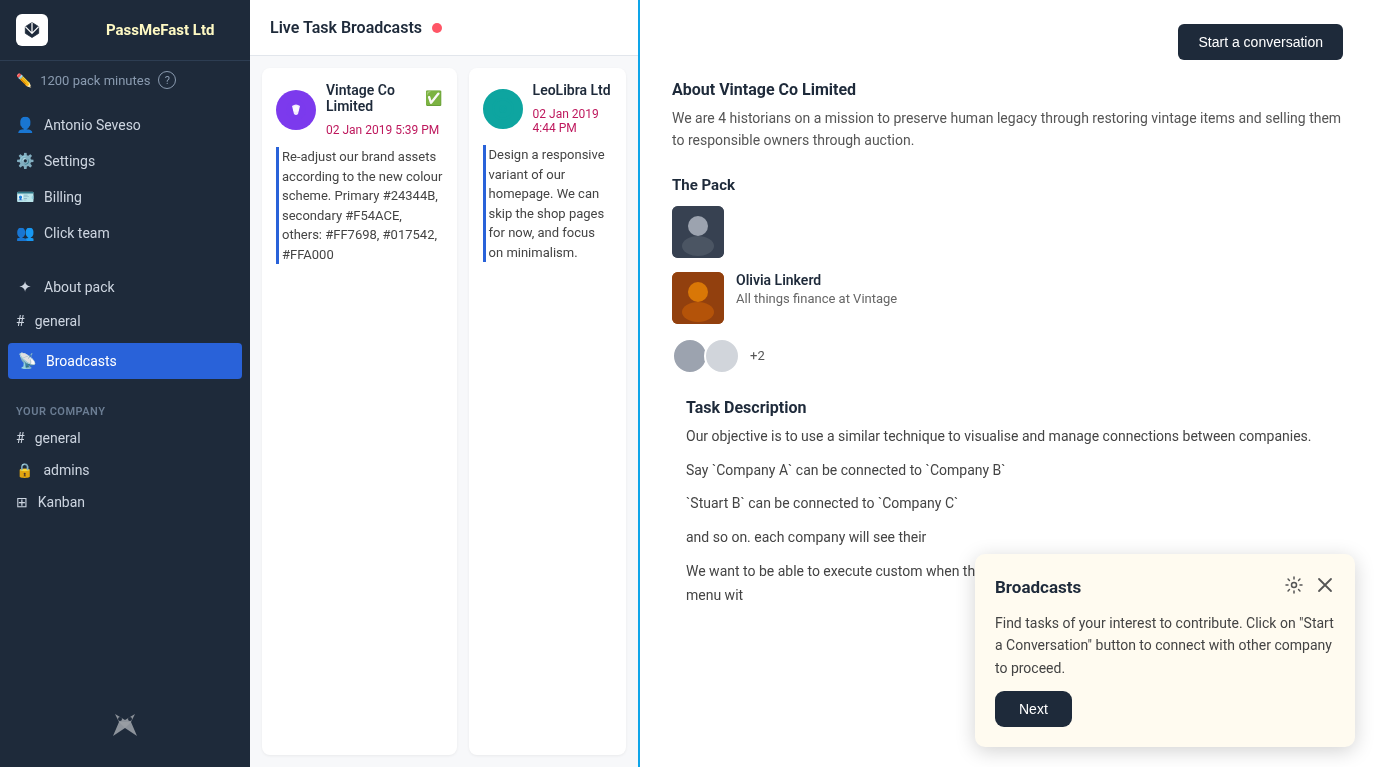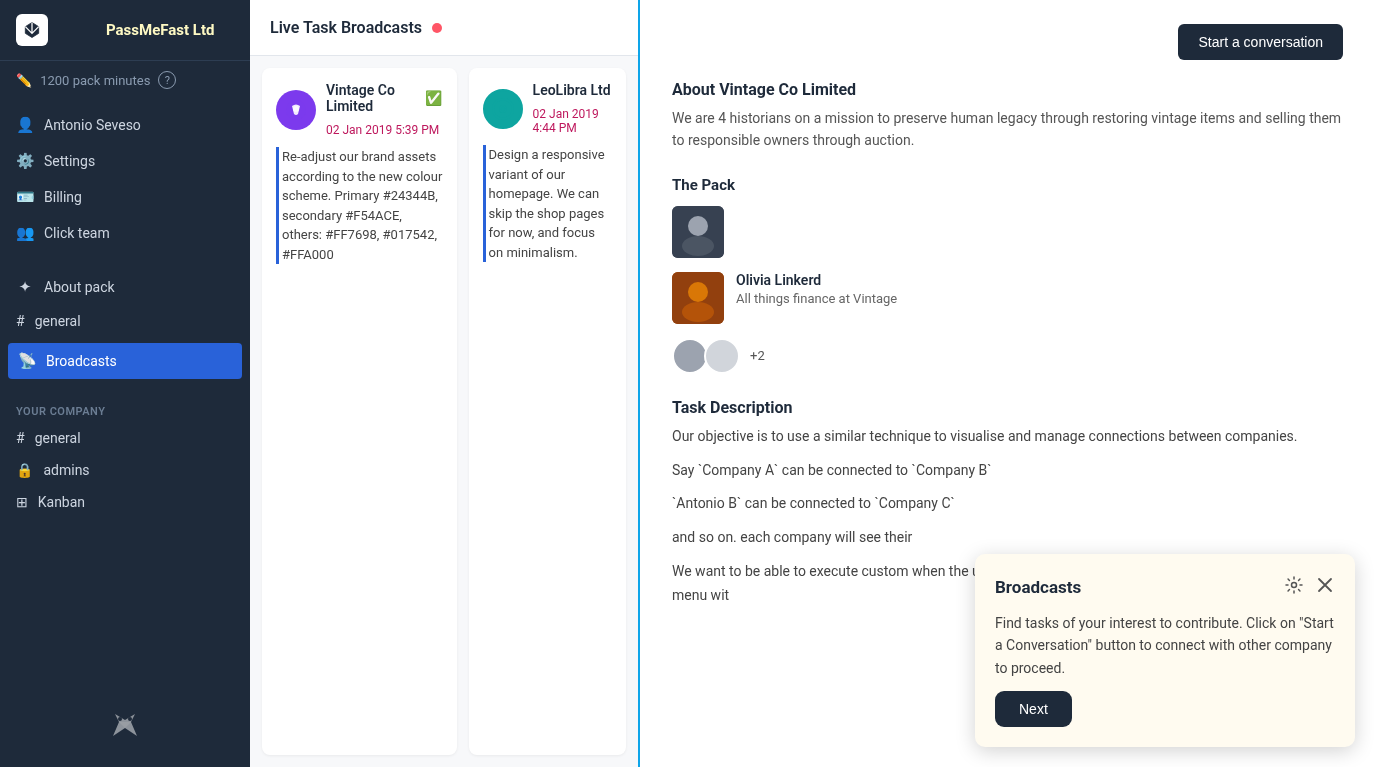--- a/index.html
+++ b/index.html
@@ -149,21 +149,21 @@
     }
     .member-name { font-size: 14px; font-weight: 600; color: #1e2a3a; }
     .member-bio { font-size: 13px; color: #666; margin-top: 2px; line-height: 1.4; }
     .extra-members { display: flex; align-items: center; gap: 4px; margin-top: 4px; }
     .extra-avatar {
       width: 36px; height: 36px; border-radius: 50%; background: #c0c8d6;
       overflow: hidden; border: 2px solid #fff;
     }
     .extra-avatar + .extra-avatar { margin-left: -8px; }
     .extra-count { font-size: 13px; color: #555; margin-left: 6px; }
-    .task-description-section { margin-top: 4px; }
+    .task-description-section { margin-top: 4px; margin-left: 14px; }
     .task-desc-text { font-size: 14px; color: #444; line-height: 1.7; }
     .task-desc-text p { margin-bottom: 10px; }
 
     
     .tooltip-overlay {
       position: fixed;
       bottom: 20px;
       right: 20px;
       width: 380px;
       background: #fffbf0;
@@ -368,21 +368,21 @@
         <div class="extra-avatar" style="background: #d1d5db; display: inline-block; width: 36px; height: 36px; border-radius: 50%; margin-left: -8px;"></div>
         <span class="extra-count">+2</span>
       </div>
     </div>
 
     <div class="task-description-section">
       <div class="detail-section-title">Task Description</div>
       <div class="task-desc-text">
         <p>Our objective is to use a similar technique to visualise and manage connections between companies.</p>
         <p>Say `Company A` can be connected to `Company B`</p>
-        <p>`Antonio B` can be connected to `Company C`</p>
+        <p>`Stuart B` can be connected to `Company C`</p>
         <p>and so on. each company will see their</p>
         <p>We want to be able to execute custom when the user interacts with this graph `Company B` they can see a menu wit</p>
       </div>
     </div>
   </div>
 
 </div>
 
 <div class="tooltip-overlay">
   <div class="tooltip-header">

